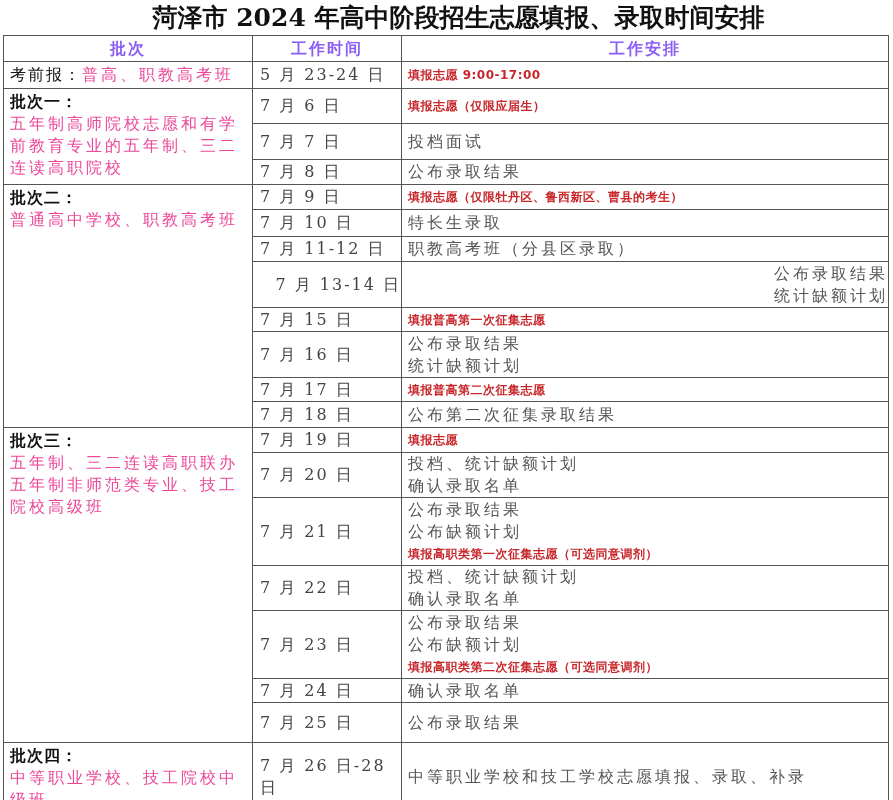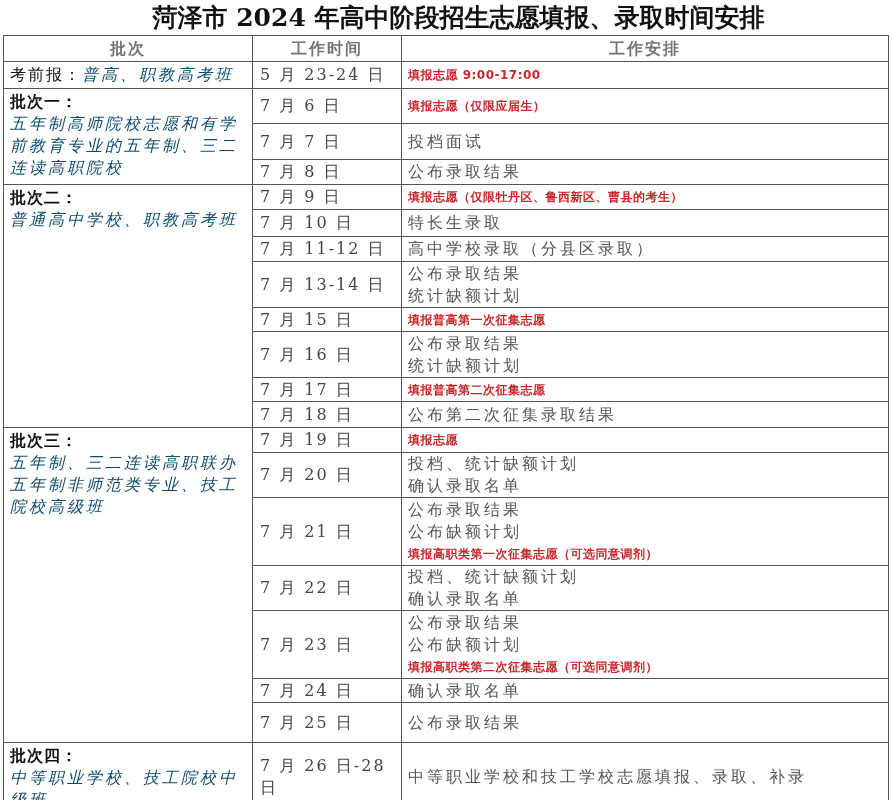--- a/index.html
+++ b/index.html
@@ -6,27 +6,27 @@
   body { width: 893px; height: 800px; position: relative; overflow: hidden;
          font-family: "DejaVu Serif", "Liberation Serif", serif; color: #3a3a3a; }
   .title { position: absolute; left: 12px; top: 2px; width: 893px; text-align: center;
            font-family: "DejaVu Serif", "Liberation Serif", serif; font-weight: bold;
            font-size: 25px; line-height: 32px; color: #111; letter-spacing: 0px; }
   table.sched { position: absolute; left: 3px; top: 35px; width: 886px;
                 border-collapse: collapse; table-layout: fixed; }
   table.sched td, table.sched th { border: 1.5px solid #555; padding: 0 0 0 6px;
                 vertical-align: middle; font-size: 16px; line-height: 22px;
                 letter-spacing: 2px; color: #444; font-weight: normal; }
-  table.sched th { text-align: center; font-weight: bold; color: #737373; padding: 0;
+  table.sched th { text-align: center; font-weight: bold; color: #8b5cf6; padding: 0;
                    letter-spacing: 2px; font-size: 16px; }
   .c1 { width: 249px; }
   .c2 { width: 149px; }
   .batch-cell { vertical-align: top !important; padding-top: 2px !important; }
   .batch-label { font-weight: bold; color: #111; letter-spacing: 1px; }
-  .batch-desc { color: #0c4a6e; letter-spacing: 3px; font-style: italic; }
+  .batch-desc { color: #ec4899; letter-spacing: 3px; }
   .date { color: #444; letter-spacing: 2px; padding-left: 7px !important; }
   .task-line { display: block; }
   .task-red { color: #c8262a; font-weight: bold; letter-spacing: 0.5px;
               font-family: "DejaVu Sans", "Liberation Sans", sans-serif; font-size: 12px; }
   .task-plain { color: #555; letter-spacing: 3px; }
   .inline-label { font-weight: normal; color: #111; }
 </style>
 </head>
 <body>
 
@@ -87,24 +87,24 @@
       </tr>
       <tr style="height: 27px;">
         <td class="date">7 月 10 日</td>
         <td>
           <span class="task-line task-plain">特长生录取</span>
         </td>
       </tr>
       <tr style="height: 25px;">
         <td class="date">7 月 11-12 日</td>
         <td>
-          <span class="task-line task-plain">高中学校录取（分县区录取）</span>
+          <span class="task-line task-plain">职教高考班（分县区录取）</span>
         </td>
       </tr>
-      <tr style="height: 46px;">
+      <tr style="height: 46px; text-align: right;">
         <td class="date">7 月 13-14 日</td>
         <td>
           <span class="task-line task-plain">公布录取结果</span>
           <span class="task-line task-plain">统计缺额计划</span>
         </td>
       </tr>
       <tr style="height: 24px;">
         <td class="date">7 月 15 日</td>
         <td>
           <span class="task-line task-red">填报普高第一次征集志愿</span>

